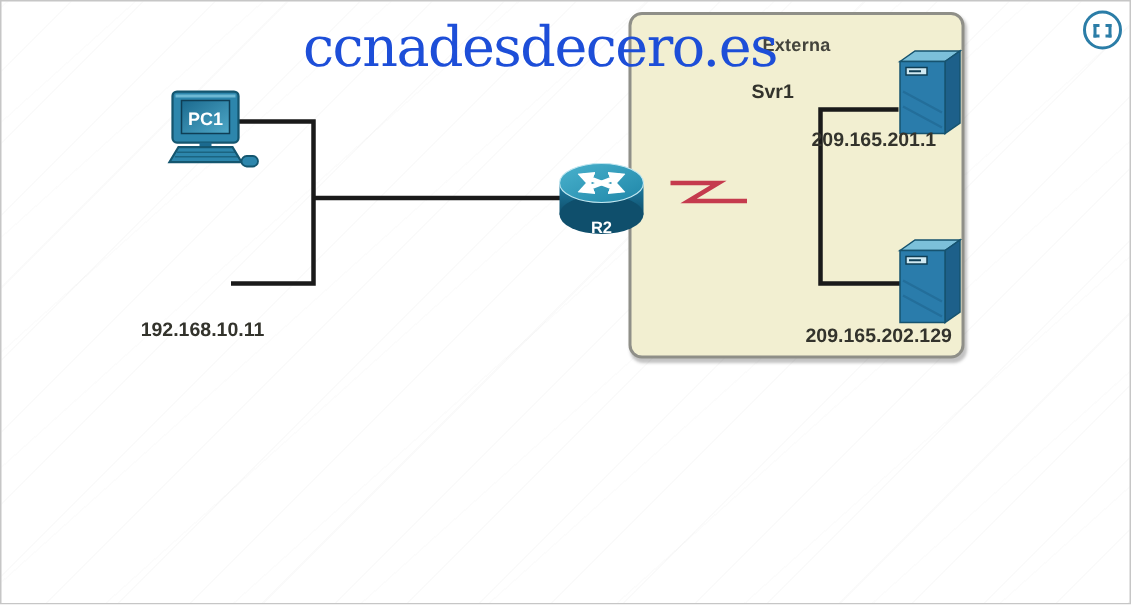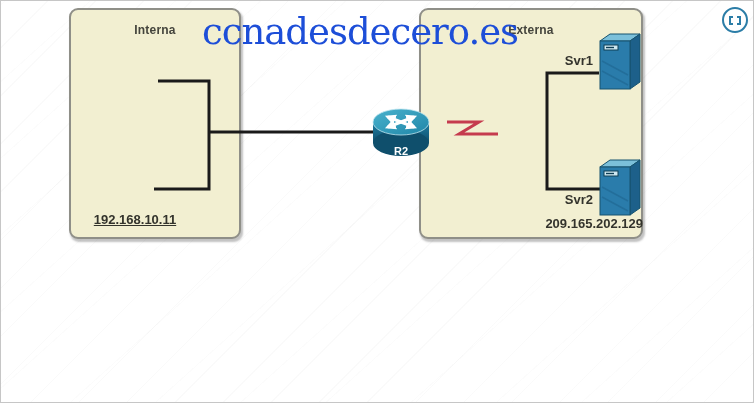--- a/index.html
+++ b/index.html
@@ -23,56 +23,71 @@
   .zone-label{
     position:absolute;top:13px;left:0;width:100%;text-align:center;
     font-size:12px;font-weight:bold;color:#44443c;letter-spacing:.2px;
   }
   svg.links{position:absolute;left:0;top:0;width:754px;height:403px;z-index:3;}
   .device{position:absolute;z-index:4;}
   .dev-label{
     position:absolute;z-index:5;font-size:13px;font-weight:bold;color:#33332c;
   }
   .ip-label{text-align:center;}
-  .r-align{text-align:right;}
+  .r-align{}
   .watermark{
     position:absolute;left:201px;top:9px;z-index:6;
     font-family:"DejaVu Serif",serif;
     font-size:37px;letter-spacing:-1px;color:#1d4ed8;white-space:nowrap;
   }
   .fs-btn{
     position:absolute;left:721px;top:6px;width:26px;height:26px;z-index:7;
     border:2px solid #2b7da7;border-radius:50%;background:#fff;box-sizing:border-box;
     display:flex;align-items:center;justify-content:center;gap:4px;cursor:pointer;
   }
   .fs-bracket{width:4px;height:9px;box-sizing:border-box;}
   .fs-bracket.left{border-left:2px solid #2b7da7;border-top:2px solid #2b7da7;border-bottom:2px solid #2b7da7;}
   .fs-bracket.right{border-right:2px solid #2b7da7;border-top:2px solid #2b7da7;border-bottom:2px solid #2b7da7;}
 </style>
 </head>
 <body>
 
 <div class="canvas">
 
-  <div class="zone zone-interna">
-    <div class="zone-label">Interna</div>
-  </div>
   <div class="zone zone-externa">
     <div class="zone-label">Externa</div>
   </div>
 
   <svg class="links" viewBox="0 0 754 403">
     <path d="M157,80 L208,80 L208,188 L153,188" fill="none" stroke="#1a1a1a" stroke-width="3"></path>
     <path d="M208,131 L398,131" fill="none" stroke="#1a1a1a" stroke-width="3"></path>
     <path d="M598,72 L546,72 L546,188 L600,188" fill="none" stroke="#1a1a1a" stroke-width="3"></path>
     <path d="M446,121 L478,121 L458,133 L497,133" fill="none" stroke="#c53b4e" stroke-width="3" stroke-linejoin="miter"></path>
   </svg>
 
+  <div class="device" style="left:110px;top:58px;">
+    <svg width="62" height="56" viewBox="0 0 62 56">
+      <defs>
+        <linearGradient id="scr1" x1="0" y1="0" x2="1" y2="1">
+          <stop offset="0" stop-color="#1b6a8f"></stop>
+            <stop offset="1" stop-color="#4fa8c8"></stop>
+        </linearGradient>
+      </defs>
+      <rect x="4" y="2" width="44" height="34" rx="3" fill="#2d86ac" stroke="#14566f" stroke-width="1.5"></rect>
+      <path d="M6,5 L46,5" stroke="#7fc6de" stroke-width="2" opacity="0.8"></path>
+      <rect x="10" y="8" width="32" height="22" fill="url(#scr1)" stroke="#0f3e55" stroke-width="1"></rect>
+      <text x="26" y="24" text-anchor="middle" font-family="Liberation Sans,sans-serif" font-size="12" font-weight="bold" fill="#ffffff">PC1</text>
+      <rect x="22" y="36" width="8" height="3" fill="#1b6a8f"></rect>
+      <path d="M8,39 L44,39 L50,49 L2,49 Z" fill="#2d86ac" stroke="#14566f" stroke-width="1.5"></path>
+      <path d="M7,42.5 L46,42.5 M5.5,45.5 L48,45.5" stroke="#14566f" stroke-width="1" opacity="0.7"></path>
+      <rect x="50" y="45" width="11" height="7" rx="3.5" fill="#2d86ac" stroke="#14566f" stroke-width="1.2"></rect>
+    </svg>
+  </div>
 
-  <div class="dev-label ip-label" style="left:74px;top:211px;width:120px;text-decoration:underline;">192.168.10.11</div>
+  <div class="dev-label ip-label" style="left:74px;top:211px;width:120px;">192.168.10.11</div>
 
   <div class="device" style="left:370px;top:104px;">
     <svg width="60" height="55" viewBox="0 0 60 55">
       <defs>
         <linearGradient id="rbody" x1="0" y1="0" x2="0" y2="1">
           <stop offset="0" stop-color="#1f7ea3"></stop>
             <stop offset="1" stop-color="#0f4f6c"></stop>
         </linearGradient>
         <linearGradient id="rtop" x1="0" y1="0" x2="1" y2="1">
           <stop offset="0" stop-color="#4ab2cd"></stop>
@@ -96,32 +111,32 @@
     <svg width="46" height="62" viewBox="0 0 46 62">
       <path d="M4,10 L14,3 L44,3 L34,10 Z" fill="#7cc0da" stroke="#16536f" stroke-width="1"></path>
       <path d="M34,10 L44,3 L44,51 L34,58 Z" fill="#1d608a" stroke="#16536f" stroke-width="1"></path>
       <rect x="4" y="10" width="30" height="48" fill="#2a7cab" stroke="#16536f" stroke-width="1"></rect>
       <path d="M6,30 L32,44 M6,40 L32,54" stroke="#236e9a" stroke-width="1.5"></path>
       <rect x="8" y="14" width="14" height="5" fill="#cfe9f2" stroke="#0f3e55" stroke-width="1"></rect>
       <path d="M10,16.5 L18,16.5" stroke="#0f3e55" stroke-width="1.4"></path>
     </svg>
   </div>
   <div class="dev-label r-align" style="left:500px;top:52px;width:92px;">Svr1</div>
+  <div class="dev-label r-align" style="left:540px;top:84px;width:100px;">209.165.201.1</div>
 
   <div class="device" style="left:595px;top:156px;">
     <svg width="46" height="62" viewBox="0 0 46 62">
       <path d="M4,10 L14,3 L44,3 L34,10 Z" fill="#7cc0da" stroke="#16536f" stroke-width="1"></path>
       <path d="M34,10 L44,3 L44,51 L34,58 Z" fill="#1d608a" stroke="#16536f" stroke-width="1"></path>
       <rect x="4" y="10" width="30" height="48" fill="#2a7cab" stroke="#16536f" stroke-width="1"></rect>
       <path d="M6,30 L32,44 M6,40 L32,54" stroke="#236e9a" stroke-width="1.5"></path>
       <rect x="8" y="14" width="14" height="5" fill="#cfe9f2" stroke="#0f3e55" stroke-width="1"></rect>
       <path d="M10,16.5 L18,16.5" stroke="#0f3e55" stroke-width="1.4"></path>
     </svg>
   </div>
-  <div class="dev-label r-align" style="left:500px;top:191px;width:92px;">Svr2</div>
   <div class="dev-label r-align" style="left:536px;top:215px;width:106px;">209.165.202.129</div>
 
   <div class="watermark">ccnadesdecero.es</div>
 
   <div class="fs-btn">
     <span class="fs-bracket left"></span>
     <span class="fs-bracket right"></span>
   </div>
 
 </div>

